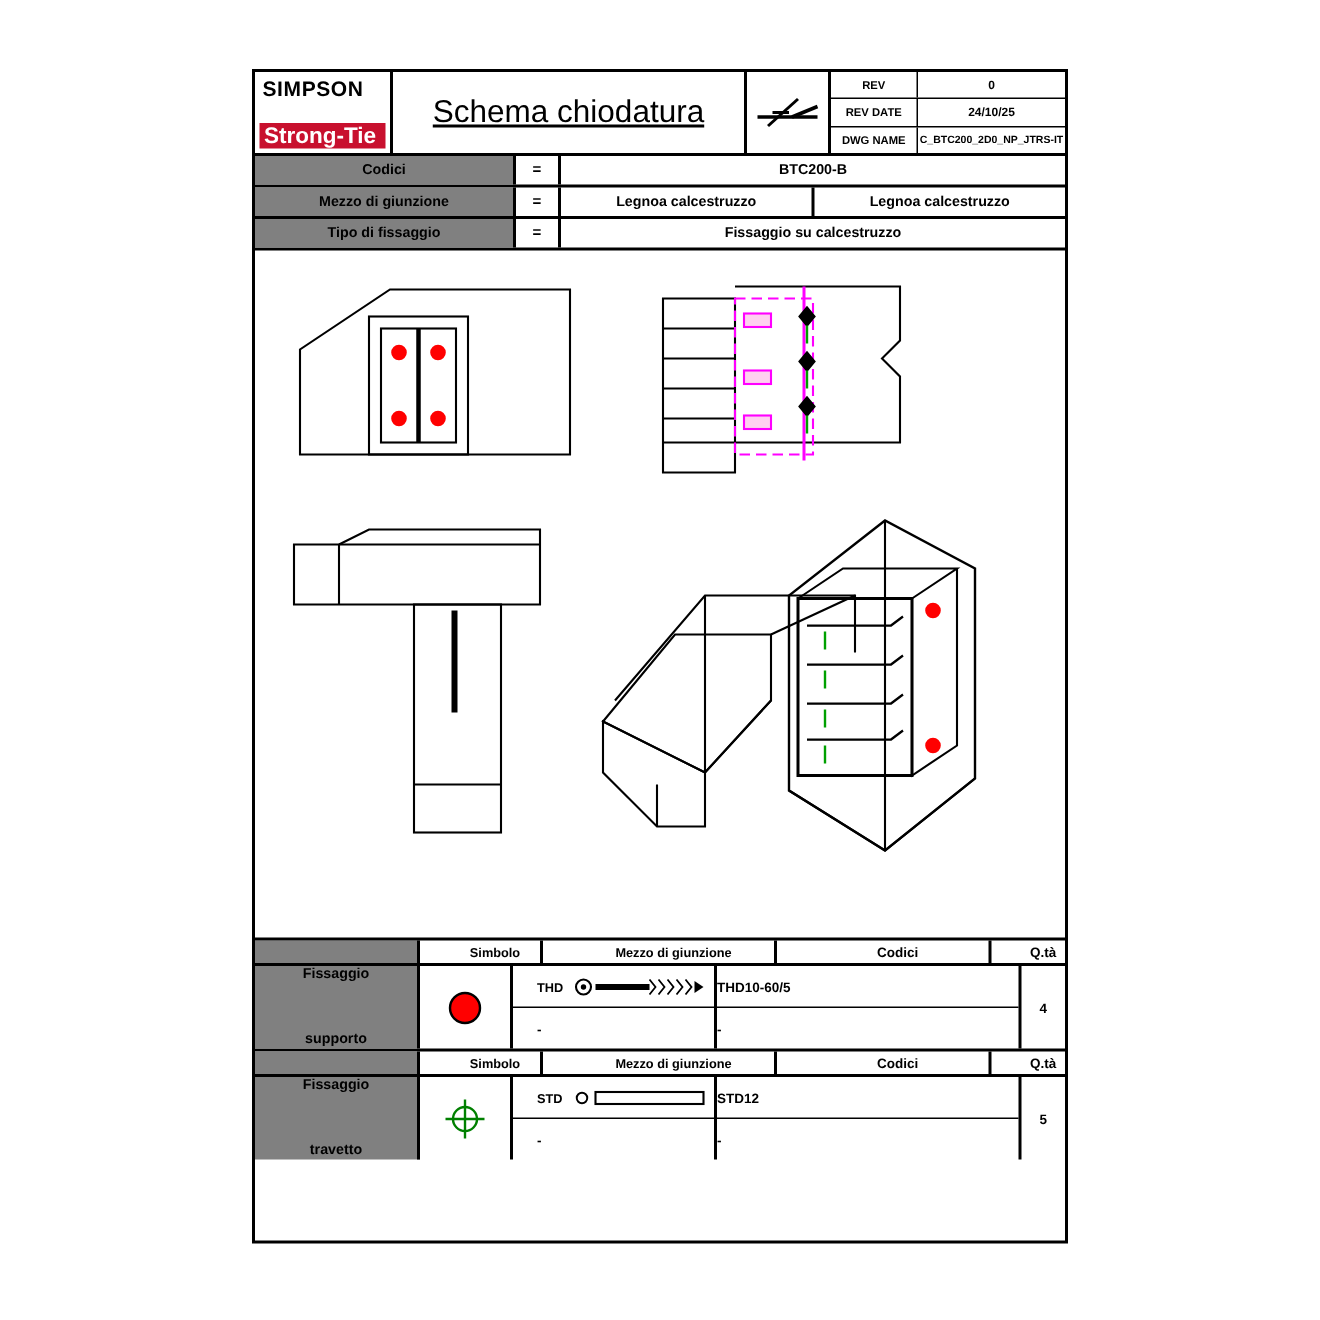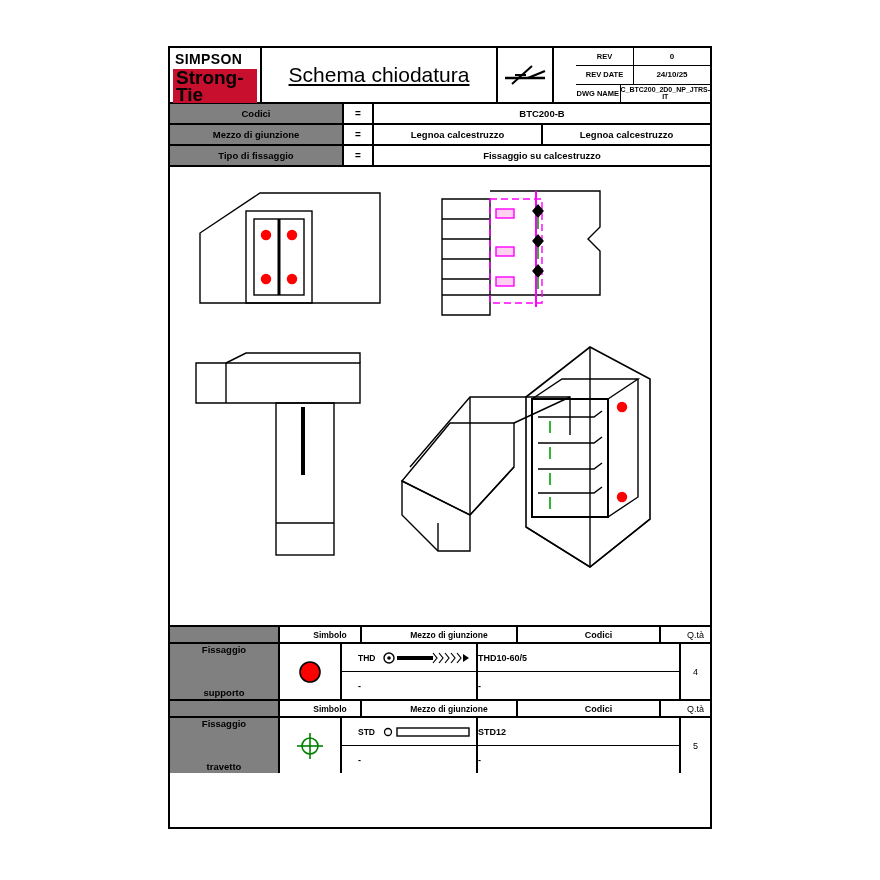--- a/index.html
+++ b/index.html
@@ -42,23 +42,23 @@
   .logo-simpson {
     font-weight: bold;
     font-size: 14px;
     letter-spacing: 0.4px;
     line-height: 16px;
     color: #000;
     padding-left: 2px;
   }
   .logo-strongtie {
     background: #c8102e;
-    color: #000000;
-    font-weight: bold;
-    font-size: 19px;
+    color: #ffffff;
+    font-weight: bold;
+    font-size: 15px;
     line-height: 17px;
     padding: 0 3px;
     margin-top: 2px;
   }
   .title-main {
     flex: 1;
     display: flex;
     align-items: center;
     justify-content: center;
     border-right: 2px solid #000;
@@ -76,21 +76,20 @@
     box-sizing: border-box;
     display: flex;
     align-items: center;
     justify-content: center;
   }
   .rev-table {
     width: 156px;
     display: flex;
     flex-direction: column;
     box-sizing: border-box;
-    padding-left: 22px;
   }
   .rev-row {
     display: flex;
     flex: 1;
     border-bottom: 1px solid #000;
     box-sizing: border-box;
   }
   .rev-row:last-child { border-bottom: none; }
   .rev-lbl {
     width: 58px;
@@ -233,21 +232,21 @@
     font-weight: bold;
     color: #000;
   }
   .c-qta {
     width: 29px;
     box-sizing: border-box;
     display: flex;
     align-items: center;
     justify-content: center;
     font-size: 9px;
-    font-weight: normal;
+    font-weight: bold;
     color: #000;
   }
   .sub {
     display: flex;
     flex-direction: column;
     height: 100%;
   }
   .sub-row {
     flex: 1;
     display: flex;

